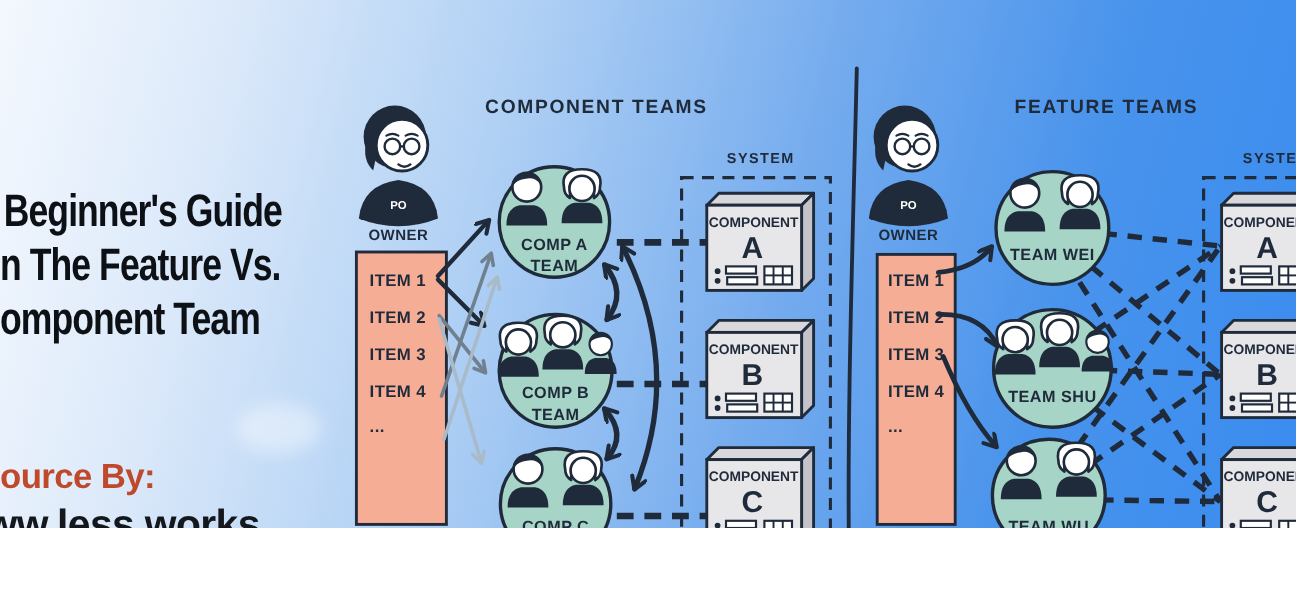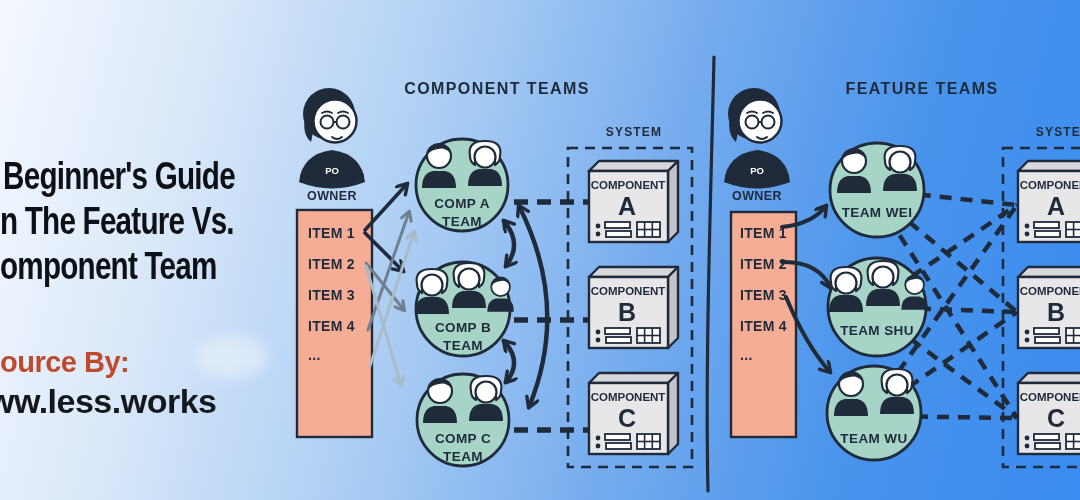--- a/index.html
+++ b/index.html
@@ -1,29 +1,29 @@
 <!DOCTYPE html>
 <html><head>
 <meta charset="utf-8">
 <style>
   html,body{margin:0;padding:0;}
   .stage{
-    position:relative; width:1080px; height:500px; overflow:hidden;
+    position:relative; width:1080px; height:440px; overflow:hidden;
     background:linear-gradient(104deg,#f4f8fe 0%,#ddeafa 16%,#aecff4 38%,#74abee 60%,#4893ec 80%,#3a8cf0 100%);
     font-family:"Liberation Sans","DejaVu Sans",sans-serif;
   }
   .stage svg{position:absolute;left:0;top:0;}
   .title-block{
     position:absolute; left:0; top:154px; color:#0d1015;
     font-weight:bold; font-size:38px; line-height:45px; letter-spacing:-1px;
     transform:scaleX(.78); transform-origin:left top; white-space:nowrap;
   }
   .title-line1{margin-left:4px;}
   .source-block{position:absolute; left:0; top:346px; white-space:nowrap;}
-  .source-prefix{font-weight:bold; font-size:29px; color:#bf4a2b; letter-spacing:-.5px;}
+  .source-prefix{font-weight:bold; font-size:29px; color:#bf4a2b; letter-spacing:-.5px;margin-top:36px;}
   .source-site{font-weight:bold; font-size:34px; color:#14181d; letter-spacing:-.5px; margin-left:-12px; margin-top:3px;}
   .smudge{position:absolute; left:196px; top:336px; width:72px; height:42px;
     background:rgba(255,255,255,.4); border-radius:50%; filter:blur(7px);}
   text{font-family:"Liberation Sans","DejaVu Sans",sans-serif; fill:#1f2a3a;}
   .t-head{font-size:16px; font-weight:bold; letter-spacing:1.4px; text-anchor:middle;}
   .t-sys{font-size:12px; font-weight:bold; letter-spacing:1.2px; text-anchor:middle;}
   .t-po{font-size:12.5px; font-weight:bold; letter-spacing:.4px; text-anchor:middle;}
   .t-badge{font-size:9.5px; font-weight:bold; fill:#ffffff; text-anchor:middle;}
   .t-item{font-size:14px; font-weight:bold; letter-spacing:.3px;}
   .t-team{font-size:13.5px; font-weight:bold; letter-spacing:.4px; text-anchor:middle;}

